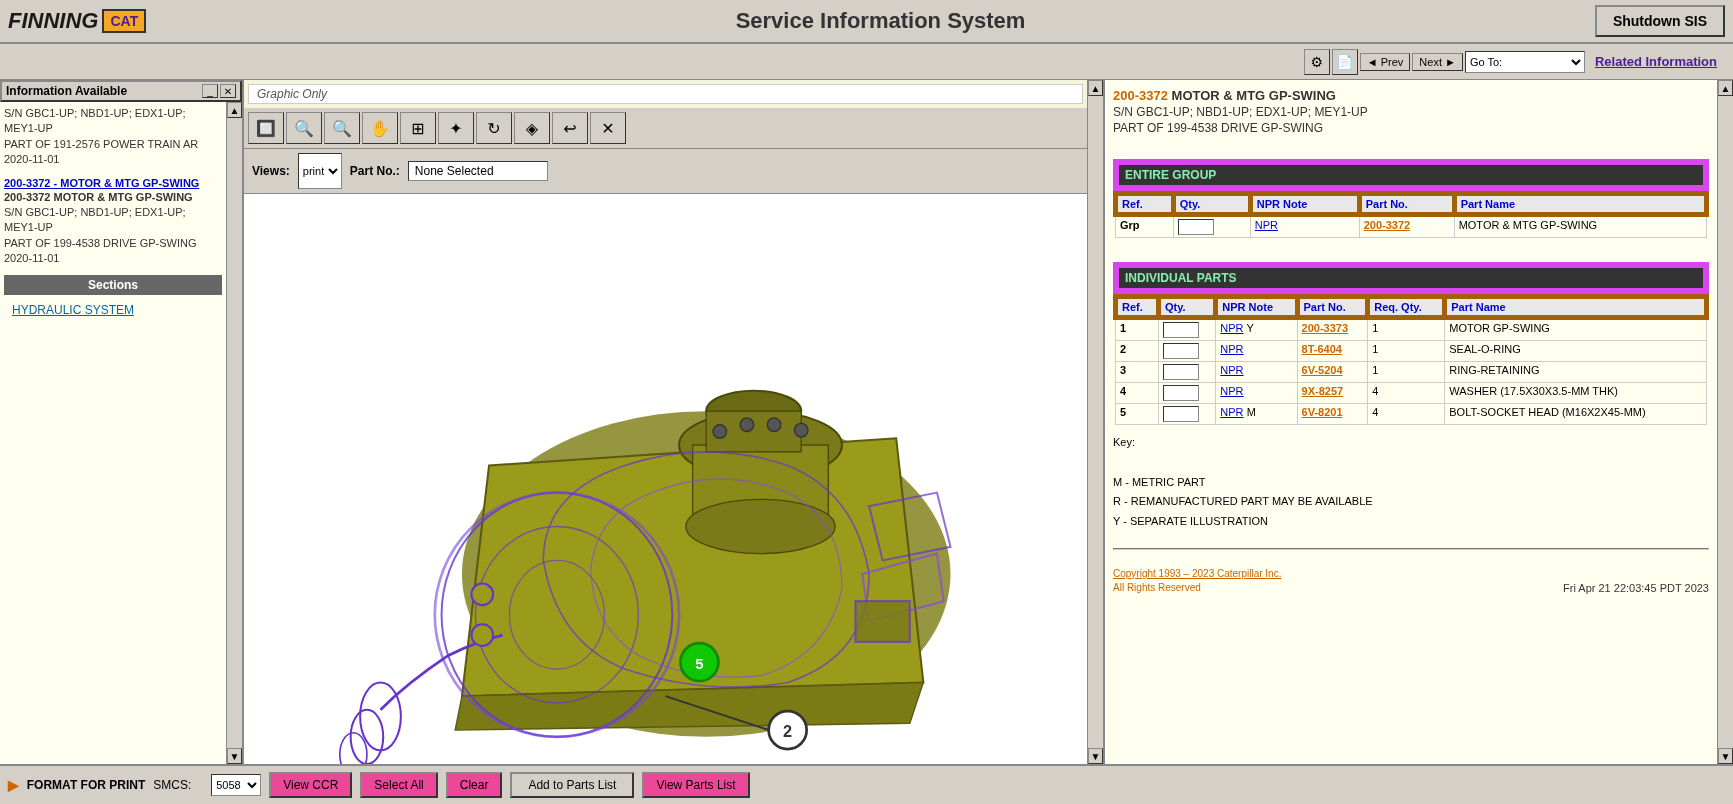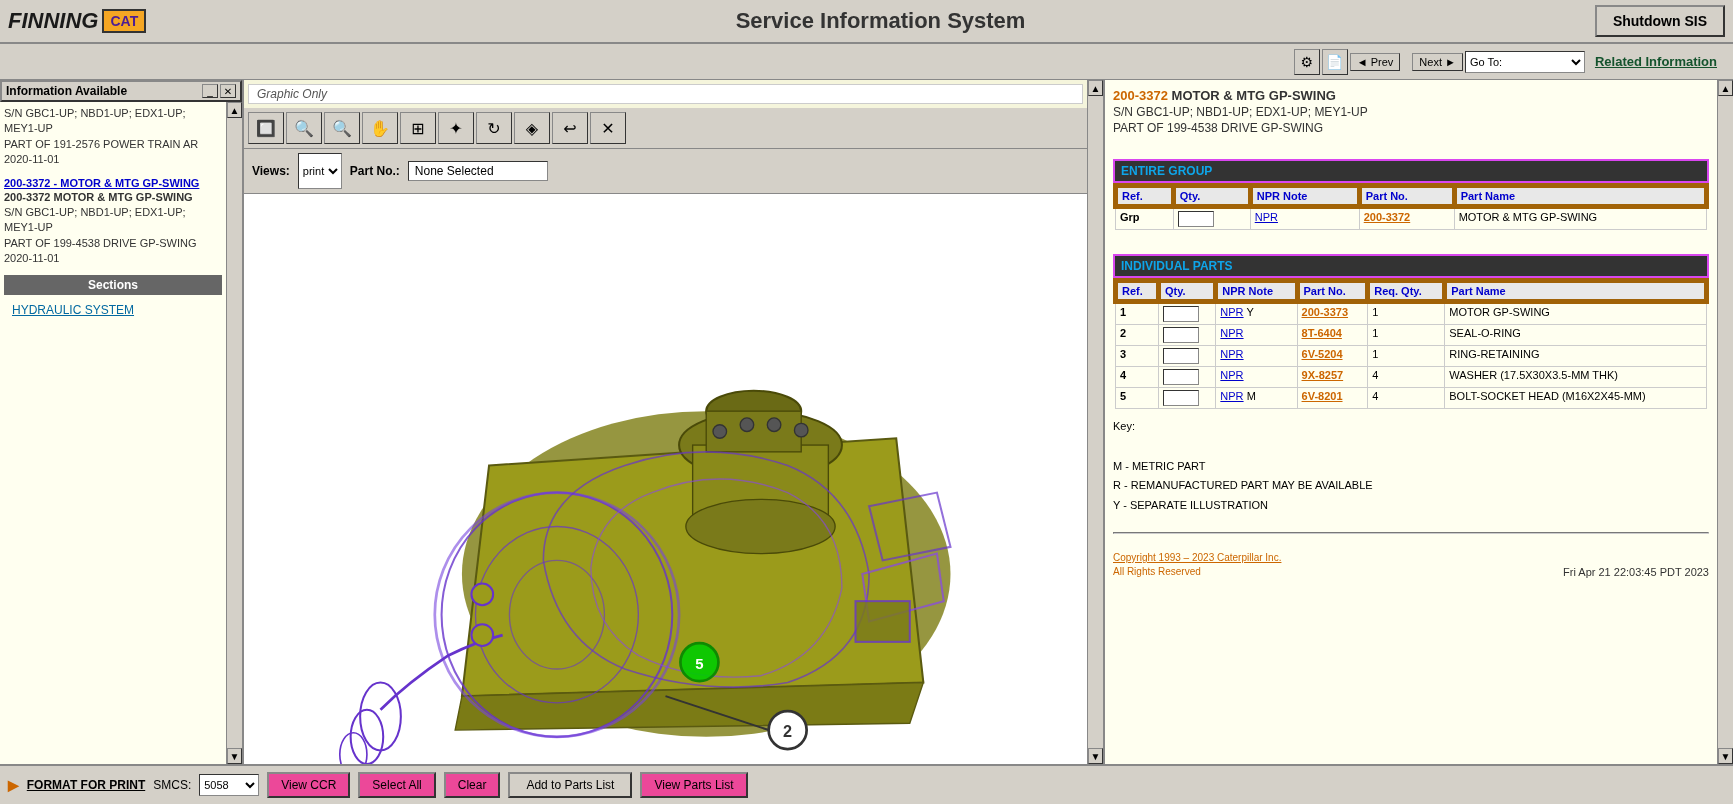--- a/index.html
+++ b/index.html
@@ -15,21 +15,21 @@
 
     
     #toolbar-row { background: #d4d0c8; border-bottom: 1px solid #888; display: flex; align-items: center; padding: 2px 8px; height: 36px; }
     #change-product { color: #0000cc; font-weight: bold; font-size: 13px; text-decoration: underline; cursor: pointer; }
     #model-label { color: #333; font-size: 11px; margin-left: 4px; }
     #toolbar-icons { display: flex; align-items: center; gap: 2px; margin-left: auto; margin-right: 8px; }
     .toolbar-icon-btn { background: #d4d0c8; border: 1px outset #888; width: 26px; height: 26px; cursor: pointer; display: flex; align-items: center; justify-content: center; font-size: 14px; }
     #nav-buttons { display: flex; align-items: center; gap: 2px; }
     .nav-btn { background: #d4d0c8; border: 1px outset #888; padding: 2px 6px; font-size: 11px; cursor: pointer; }
     #goto-select { height: 22px; font-size: 11px; border: 1px inset #888; background: white; min-width: 120px; }
-    #related-info-link { color: #14532d; font-weight: bold; font-size: 13px; text-decoration: underline; cursor: pointer; margin-left: 8px; }
+    #related-info-link { color: #4c1d95; font-weight: bold; font-size: 13px; text-decoration: underline; cursor: pointer; margin-left: 8px; }
 
     
     #main { display: flex; height: calc(804px - 44px - 36px - 40px); }
 
     
     #sidebar { width: 244px; border-right: 2px solid #888; background: #fffff0; display: flex; flex-direction: column; }
     #info-available-header { background: #d4d0c8; border: 2px outset #888; display: flex; align-items: center; justify-content: space-between; padding: 2px 4px; font-weight: bold; font-size: 12px; }
     #info-available-controls { display: flex; gap: 2px; }
     .win-btn { border: 1px outset #888; background: #d4d0c8; width: 16px; height: 14px; font-size: 10px; cursor: pointer; display: flex; align-items: center; justify-content: center; }
     .sidebar-item-text { font-size: 11px; line-height: 1.4; margin-bottom: 8px; color: #333; }
@@ -54,38 +54,38 @@
     .scroll-track { flex: 1; background: #d4d0c8; }
 
     
     #right-panel { width: 628px; background: #fffff0; overflow-y: auto; padding: 8px; }
     #part-header { margin-bottom: 8px; }
     #part-title-number { color: #cc6600; font-weight: bold; font-size: 13px; }
     #part-title-name { font-weight: bold; font-size: 13px; color: #333; }
     #part-subtitle { font-size: 12px; color: #333; line-height: 1.5; }
     #part-subtitle2 { font-size: 12px; color: #333; }
 
-    .group-header { background: #333; color: #0ea5e9; font-weight: bold; padding: 3px 6px; font-size: 12px; border: 2px solid #d946ef; margin-top: 24px; }
+    .group-header { background: #333; color: #86efac; font-weight: bold; padding: 3px 6px; font-size: 12px; border: 6px solid #d946ef; margin-top: 24px; }
     .parts-table { width: 100%; border-collapse: collapse; margin-bottom: 8px; font-size: 11px; }
     .parts-table th { background: #e8e8e8; border: 5px solid #a16207; padding: 2px 4px; text-align: left; font-size: 11px; font-weight: bold; color: #0000cc; }
     .parts-table td { border: 1px solid #ccc; padding: 2px 4px; vertical-align: top; }
     .qty-input { width: 36px; height: 16px; border: 1px inset #888; font-size: 10px; }
     .npr-link { color: #0000cc; text-decoration: underline; cursor: pointer; }
     .part-number-link { color: #cc6600; font-weight: bold; text-decoration: underline; cursor: pointer; }
     .ref-bold { font-weight: bold; }
     .key-section { margin-top: 8px; font-size: 11px; line-height: 1.8; }
     .copyright { font-size: 10px; color: #cc6600; text-decoration: underline; cursor: pointer; margin-top: 12px; }
     .copyright-text { font-size: 10px; color: #cc6600; }
     .date-text { font-size: 11px; color: #333; text-align: right; }
 
     
     #bottom-bar { background: #d4d0c8; border-top: 2px solid #888; display: flex; align-items: center; padding: 4px 8px; height: 40px; gap: 8px; }
-    #format-label { font-weight: bold; font-size: 12px; text-decoration: underline; }
+    #format-label { font-weight: bold; font-size: 12px; }
     #smcs-label { font-size: 12px; }
-    #smcs-select { height: 22px; font-size: 11px; border: 1px inset #888; background: white; width: 60px; }
+    #smcs-select { height: 22px; font-size: 11px; border: 1px inset #888; background: white; width: 50px; margin-left: 12px; }
     .bottom-btn { background: #ec4899; border: 2px outset #888; padding: 4px 12px; font-size: 12px; cursor: pointer; font-weight: normal; }
     #add-parts-btn { background: #d4d0c8; border: 2px outset #888; padding: 4px 16px; font-size: 12px; cursor: pointer; }
 
     
     #machine-graphic { width: 100%; height: 100%; }
 
     #right-wrapper { display: flex; flex-direction: row; }
     #right-scrollbar { width: 16px; background: #d4d0c8; border-left: 1px solid #888; display: flex; flex-direction: column; }
   </style>
 </head>
@@ -97,21 +97,21 @@
     <span id="cat-box">CAT</span>
   </div>
   <div id="header-title">Service Information System</div>
   <button id="shutdown-btn">Shutdown SIS</button>
 </div>
 
 <div id="toolbar-row">
   <div id="toolbar-icons" style="display:flex; align-items:center; gap:2px; margin-left:auto;">
     <button class="toolbar-icon-btn">⚙</button>
     <button class="toolbar-icon-btn">📄</button>
-    <div id="nav-buttons" style="display:flex; align-items:center; gap:12px;">
+    <div id="nav-buttons" style="display:flex; align-items:center; gap:2px;">
       <button class="nav-btn">◄ <span>Prev</span></button>
       <button class="nav-btn"><span>Next</span> ►</button>
     </div>
     <select id="goto-select">
       <option>Go To:</option>
     </select>
     <a id="related-info-link" href="#">Related Information</a>
   </div>
 </div>
 

